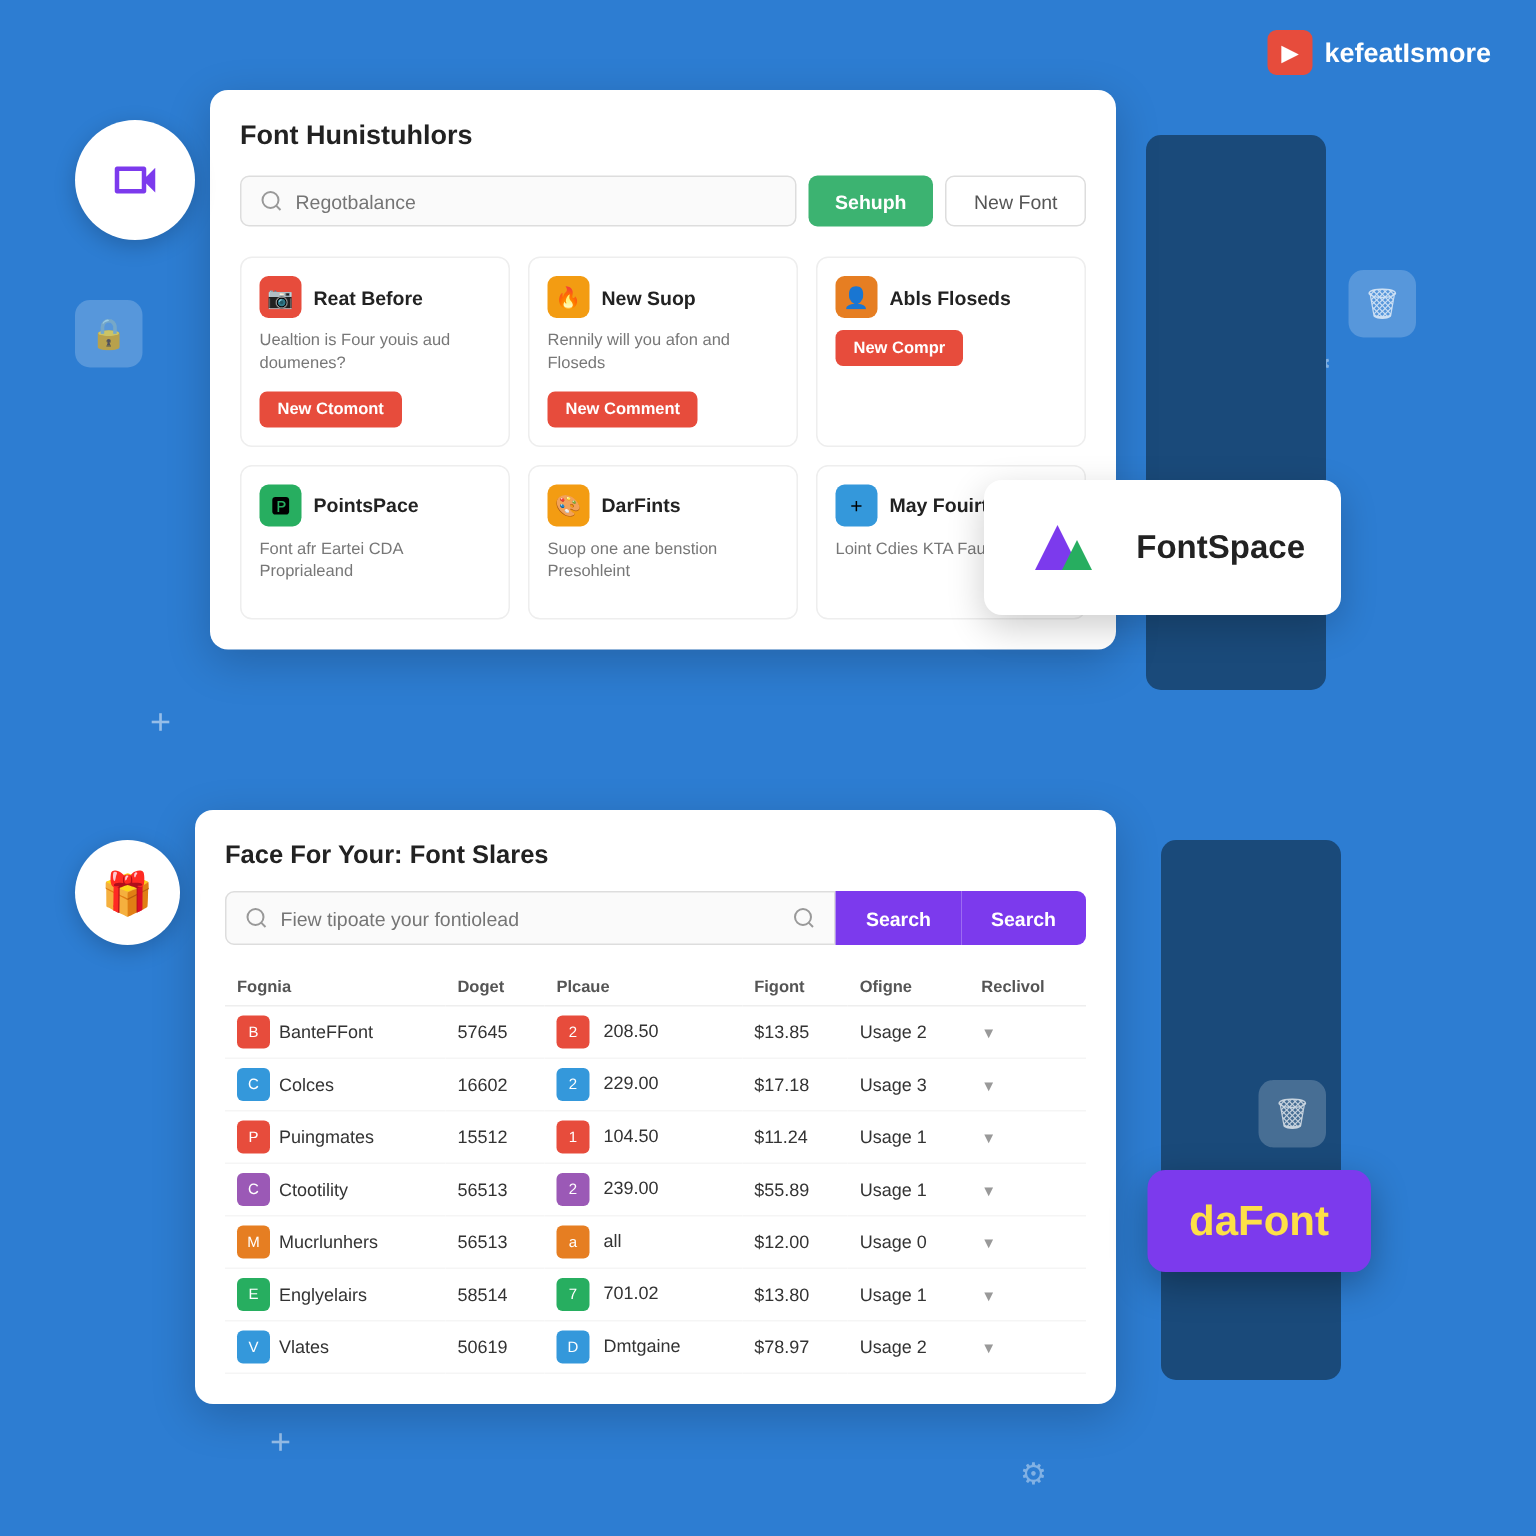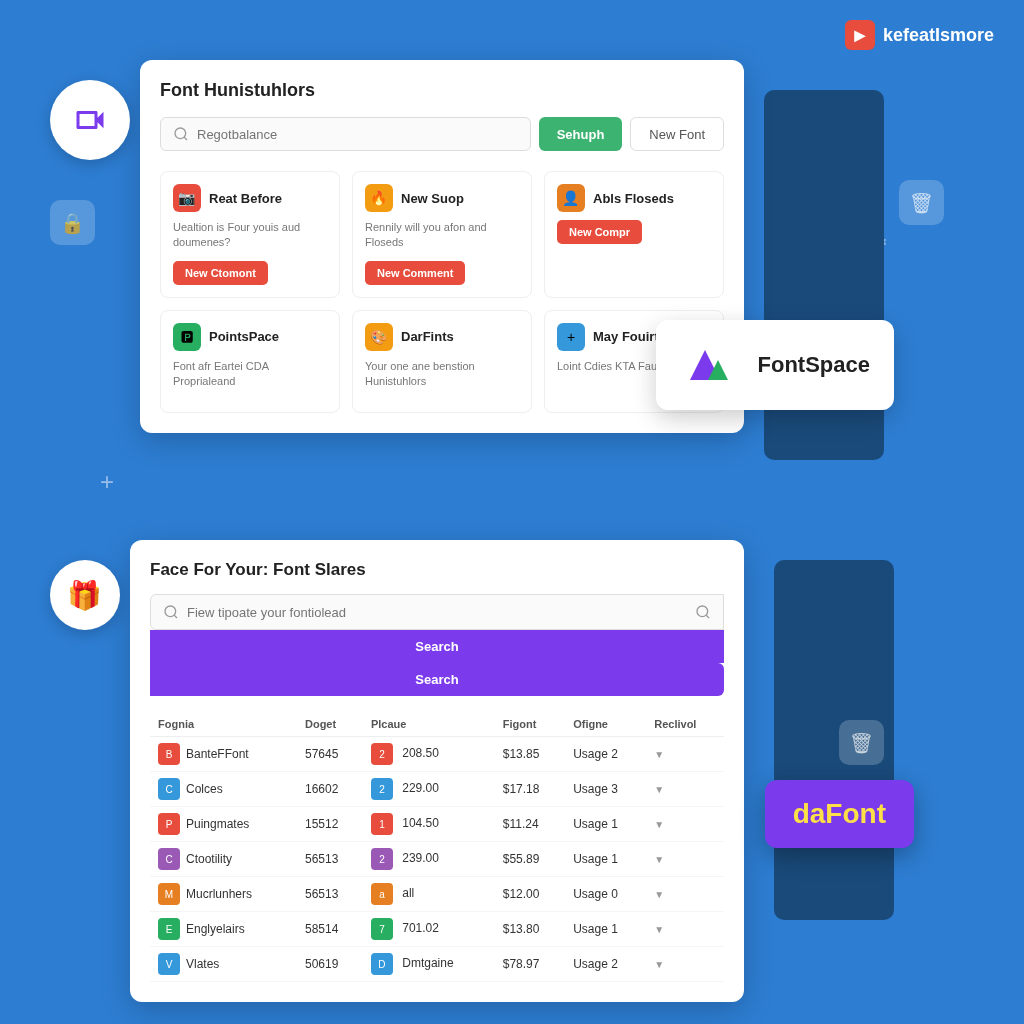--- a/index.html
+++ b/index.html
@@ -248,21 +248,20 @@
       font-size: 17px;
       font-weight: 700;
       color: #222;
       margin-bottom: 14px;
     }
 
     .bottom-search-row {
       display: flex;
       gap: 0;
       margin-bottom: 16px;
-      flex-direction: column;
     }
     .bottom-search-input-wrap {
       flex: 1;
       display: flex;
       align-items: center;
       border: 1px solid #ddd;
       border-radius: 6px 0 0 6px;
       padding: 9px 12px;
       background: #fafafa;
     }
@@ -502,21 +501,21 @@
           <span class="card-title">PointsPace</span>
         </div>
         <div class="card-desc">Font afr Eartei CDA Proprialeand</div>
       </div>
 
       <div class="card">
         <div class="card-header">
           <div class="card-icon" style="background:#f39c12;">🎨</div>
           <span class="card-title">DarFints</span>
         </div>
-        <div class="card-desc">Your one ane benstion Hunistuhlors</div>
+        <div class="card-desc">Suop one ane benstion Presohleint</div>
       </div>
 
       <div class="card">
         <div class="card-header">
           <div class="card-icon" style="background:#3498db;">+</div>
           <span class="card-title">May Fouirts</span>
         </div>
         <div class="card-desc">Loint Cdies KTA Fauuns</div>
       </div>
     </div>

